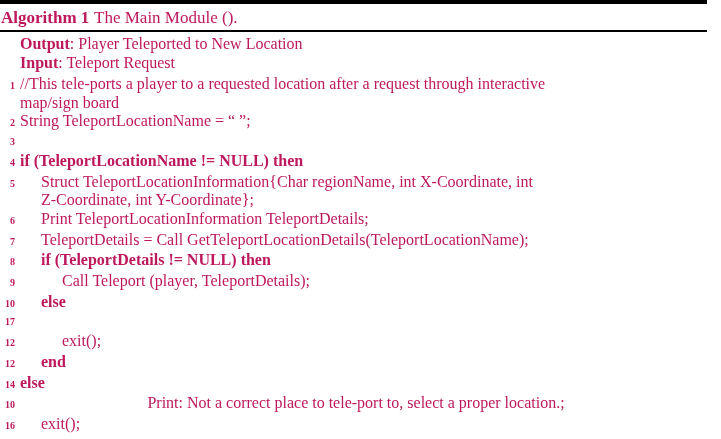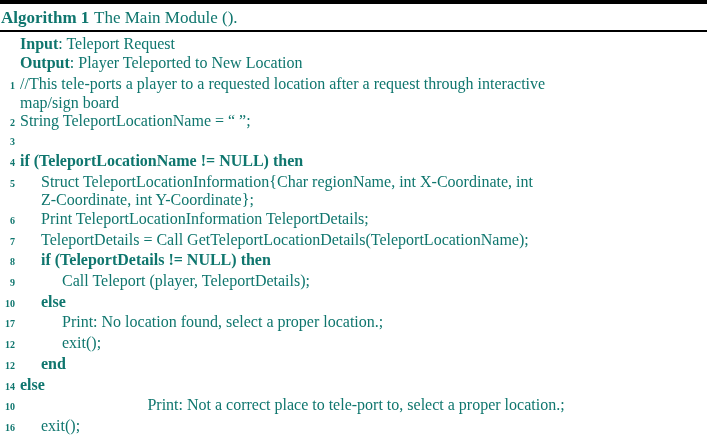--- a/index.html
+++ b/index.html
@@ -1,20 +1,20 @@
 <!DOCTYPE html>
 <html><head>
 <meta charset="utf-8">
 <style>
   html,body{margin:0;padding:0;background:#ffffff;}
   #page{
     position:relative;
     width:707px;height:439px;
     background:#ffffff;
-    color:#0f766e;
+    color:#be185d;
     font-family:"Liberation Serif","DejaVu Serif",serif;
     overflow:hidden;
     box-sizing:border-box;
   }
   .rule-thick{height:4px;background:#000;}
   .rule-mid{height:2px;background:#000;}
   .algo-title{
     font-size:17px;
     line-height:19px;
     padding:4px 2px 3px 1px;
@@ -52,22 +52,22 @@
 <div id="page">
   <div class="rule-thick"></div>
 
   <div class="algo-title">
     <span class="t-label">Algorithm 1</span><span class="t-rest">The Main Module ().</span>
   </div>
 
   <div class="rule-mid"></div>
 
   <div class="io-block">
+    <div><span class="io-label">Output</span><span>: Player Teleported to New Location</span></div>
     <div><span class="io-label">Input</span><span>: Teleport Request</span></div>
-    <div><span class="io-label">Output</span><span>: Player Teleported to New Location</span></div>
   </div>
 
   <div class="algo-body" id="algo-body">
       <div class="line">
         <span class="num">1</span>
         <div class="code" style="padding-left: 0px;"><span class="s-r">//This tele-ports a player to a requested location after a request through interactive</span><br><span class="s-r">map/sign board</span></div>
       </div>
       <div class="line">
         <span class="num">2</span>
         <div class="code" style="padding-left: 0px;"><span class="s-r">String TeleportLocationName = “ ”;</span></div>
@@ -98,21 +98,20 @@
       <div class="line">
         <span class="num">9</span>
         <div class="code" style="padding-left: 42px;"><span class="s-r">Call Teleport (player, TeleportDetails);</span></div>
       </div>
       <div class="line">
         <span class="num">10</span>
         <div class="code" style="padding-left: 21px;"><span class="s-b">else</span></div>
       </div>
       <div class="line">
         <span class="num">17</span>
-        <div class="code" style="padding-left: 42px;"><span class="s-r">Print: No location found, select a proper location.;</span></div>
       </div>
       <div class="line">
         <span class="num">12</span>
         <div class="code" style="padding-left: 42px;"><span class="s-r">exit();</span></div>
       </div>
       <div class="line">
         <span class="num">12</span>
         <div class="code" style="padding-left: 21px;"><span class="s-b">end</span></div>
       </div>
       <div class="line">

